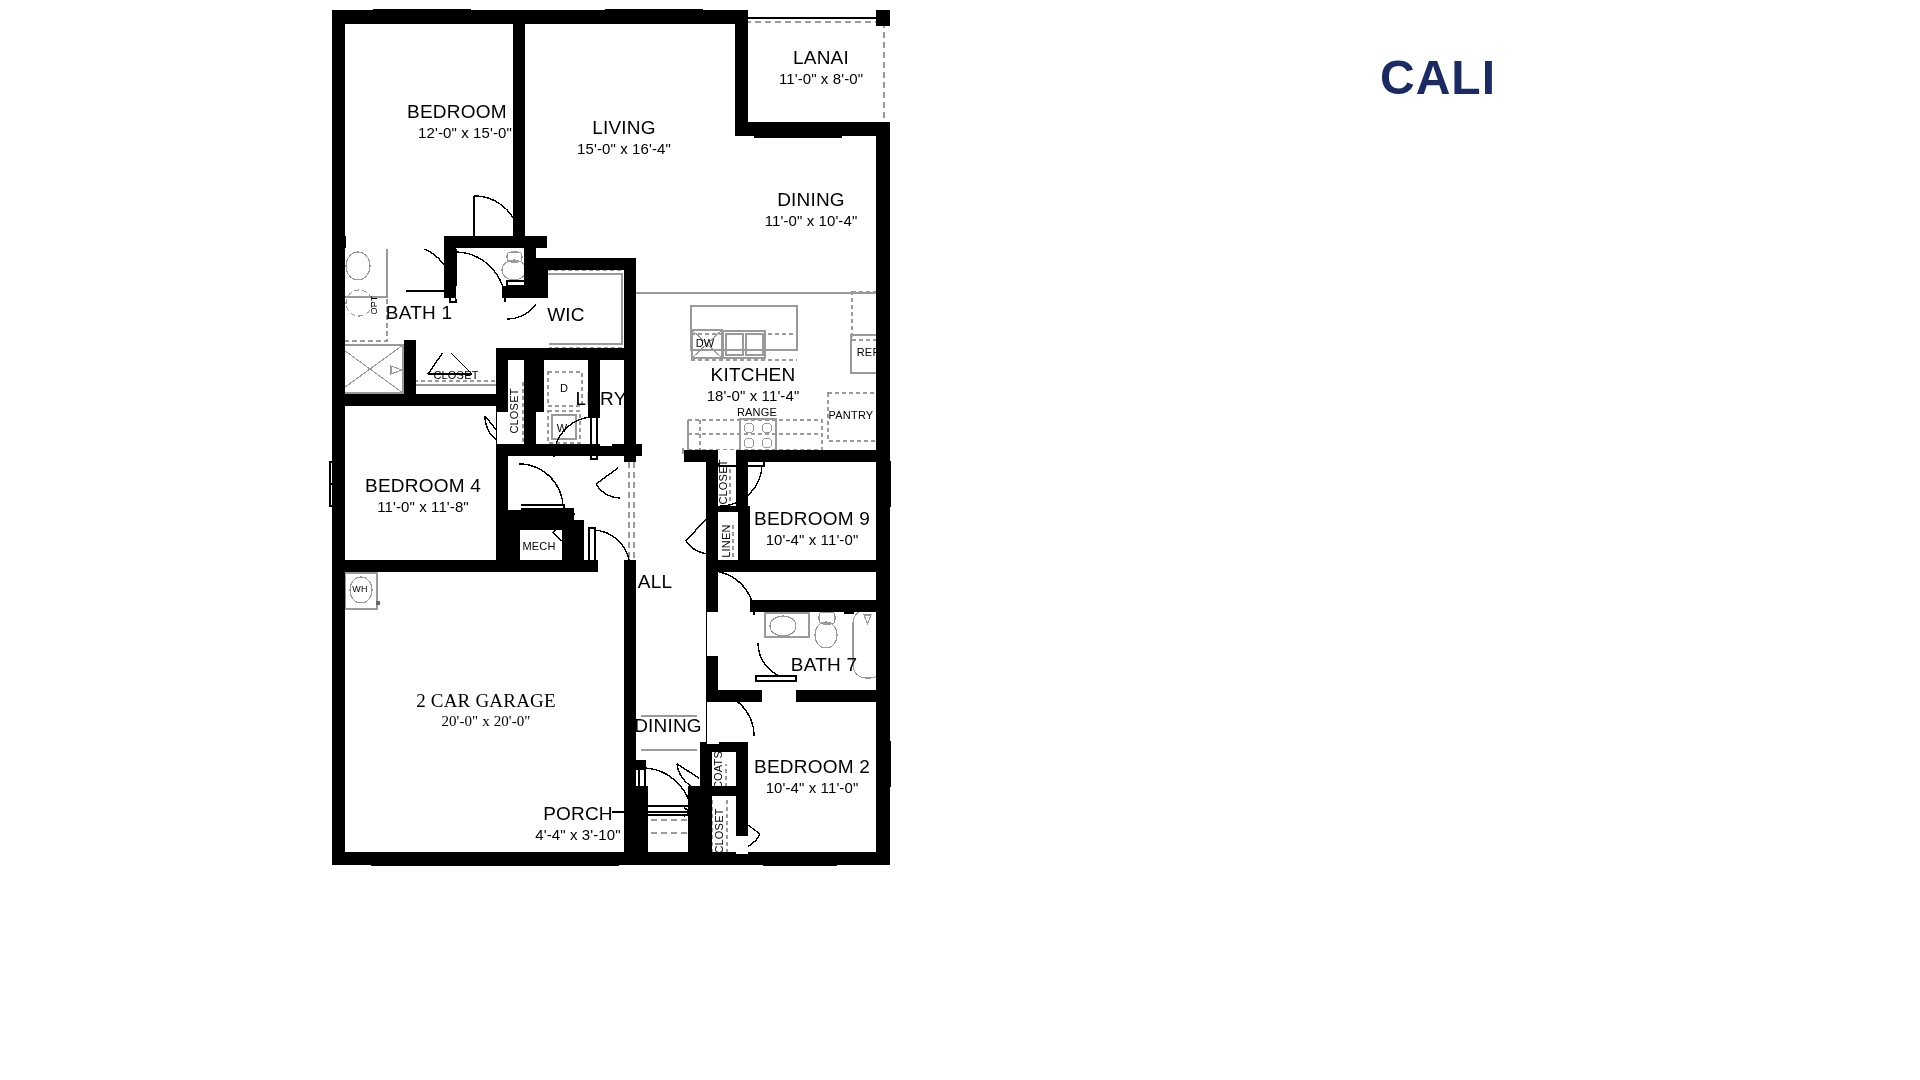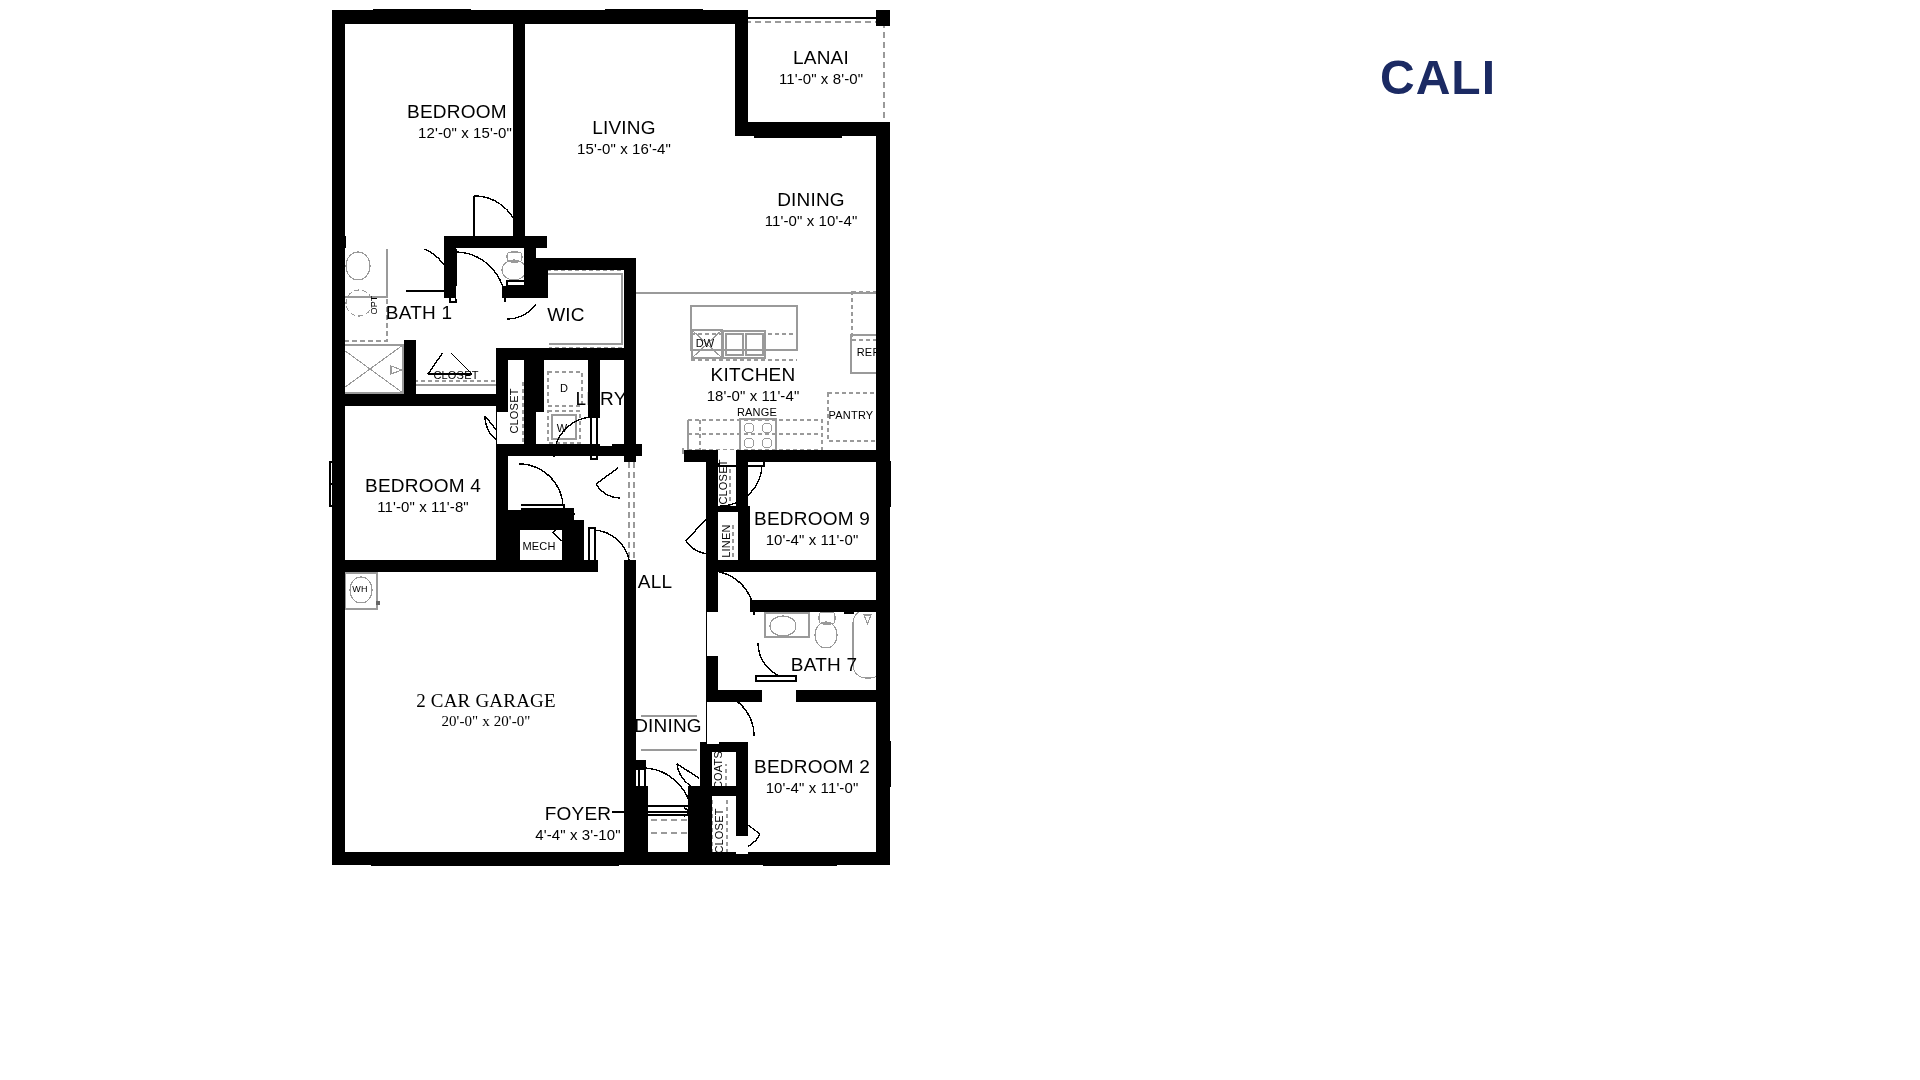--- a/index.html
+++ b/index.html
@@ -440,21 +440,21 @@
         <span class="rdim">20'-0" x 20'-0"</span>
       </div>
       <div class="lbl" style="left: 668px; top: 714px;">
         <span class="rname">DINING</span>
       </div>
       <div class="lbl" style="left: 812px; top: 755px;">
         <span class="rname">BEDROOM 2</span>
         <span class="rdim">10'-4" x 11'-0"</span>
       </div>
       <div class="lbl" style="left: 578px; top: 802px;">
-        <span class="rname">FOYER</span>
+        <span class="rname">PORCH</span>
         <span class="rdim">4'-4" x 3'-10"</span>
       </div>
     </div>
   <div id="small-labels">
       <div class="lbl small" style="left: 456px; top: 368px;">
         <span class="rname">CLOSET</span>
       </div>
       <div class="lbl small" style="left: 514px; top: 404px; transform: translateX(-50%) rotate(-90deg);">
         <span class="rname">CLOSET</span>
       </div>

